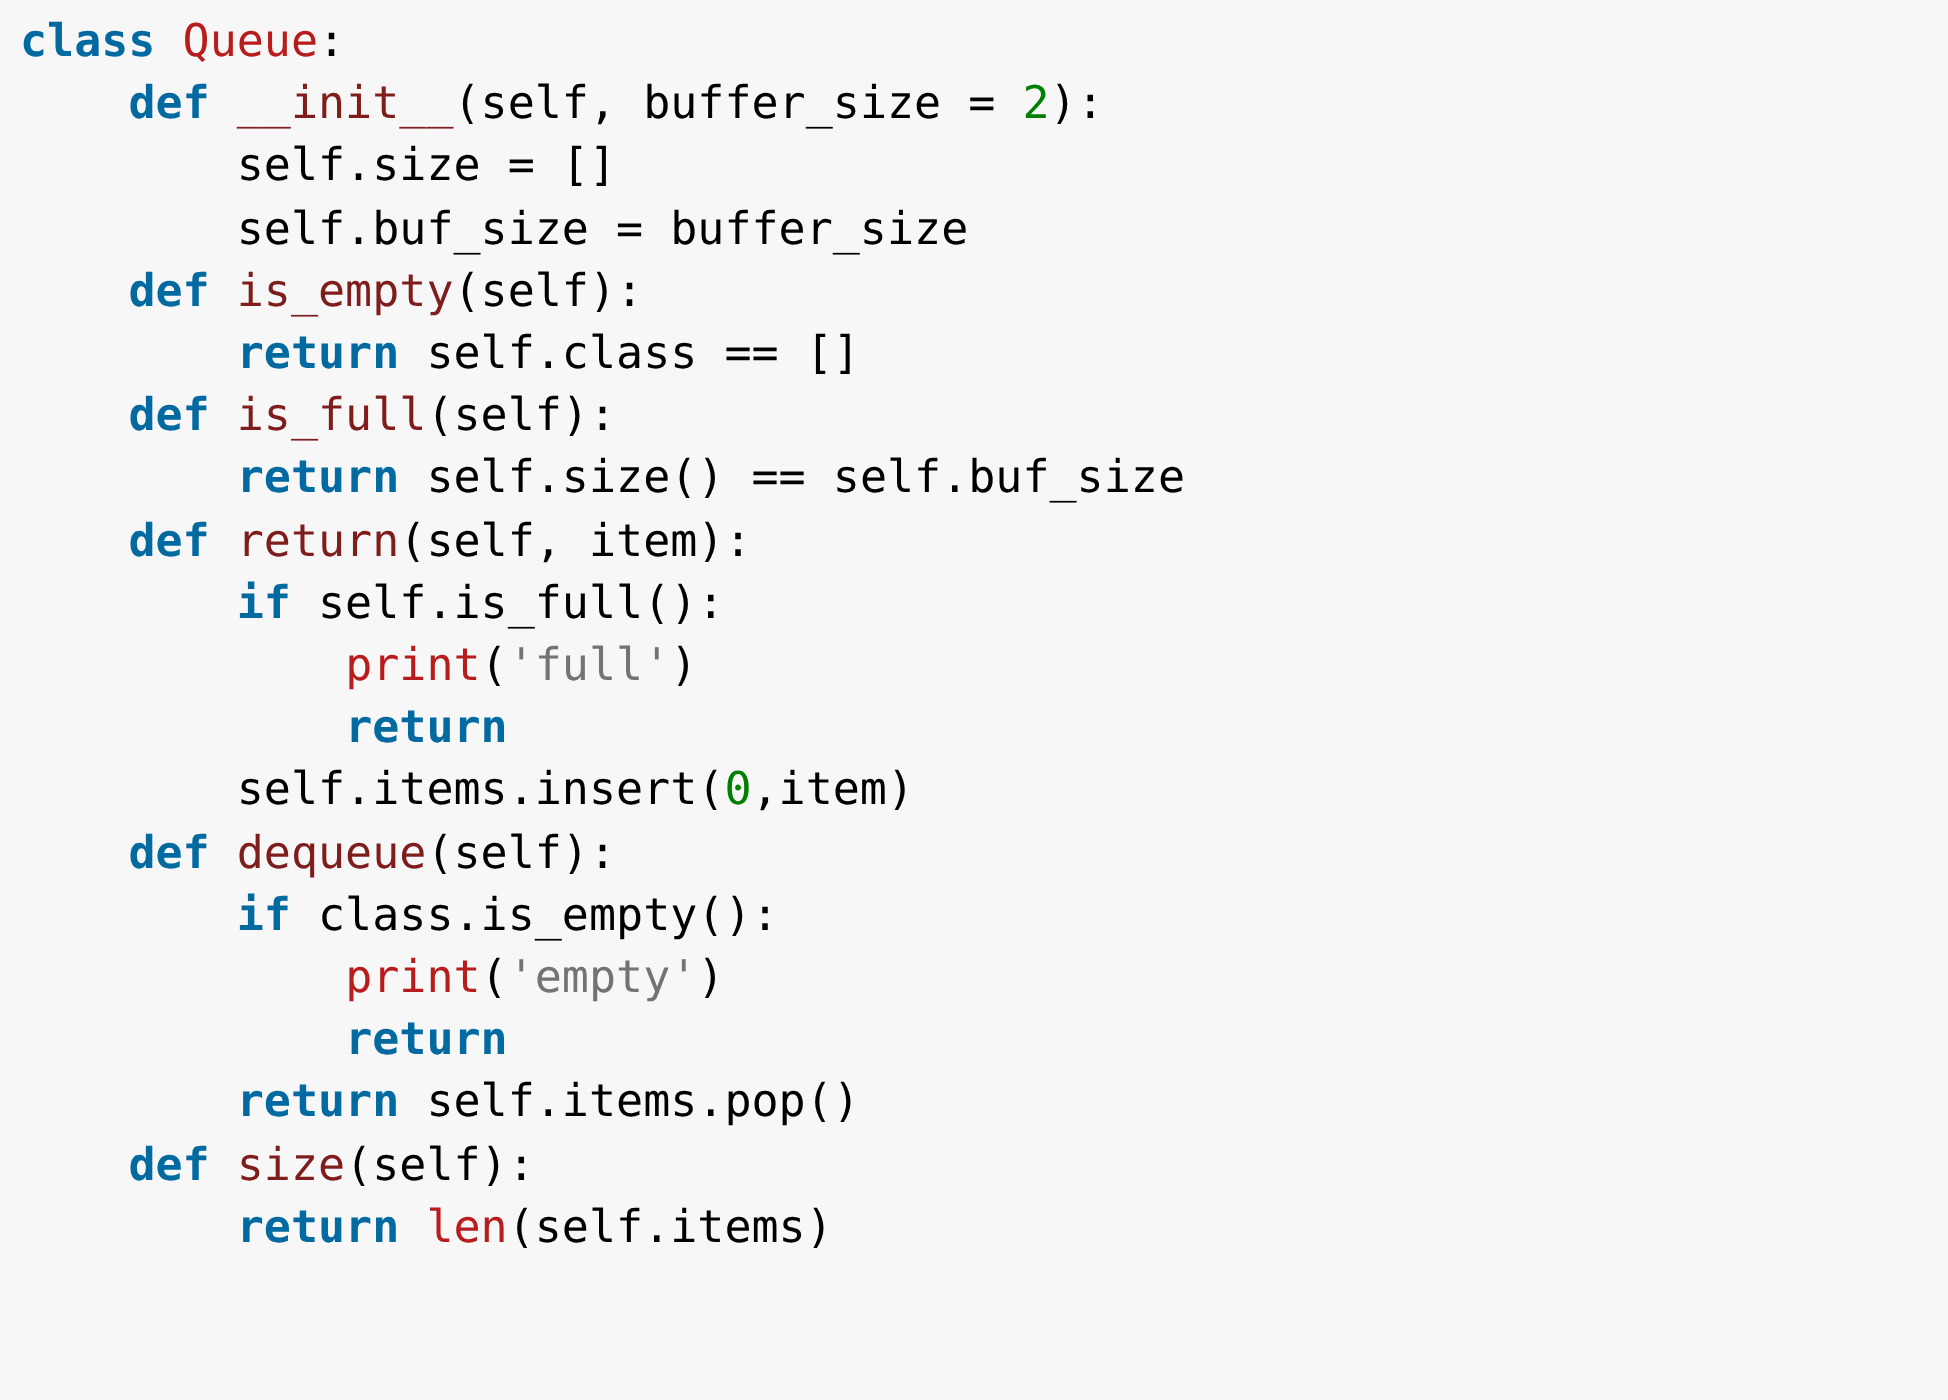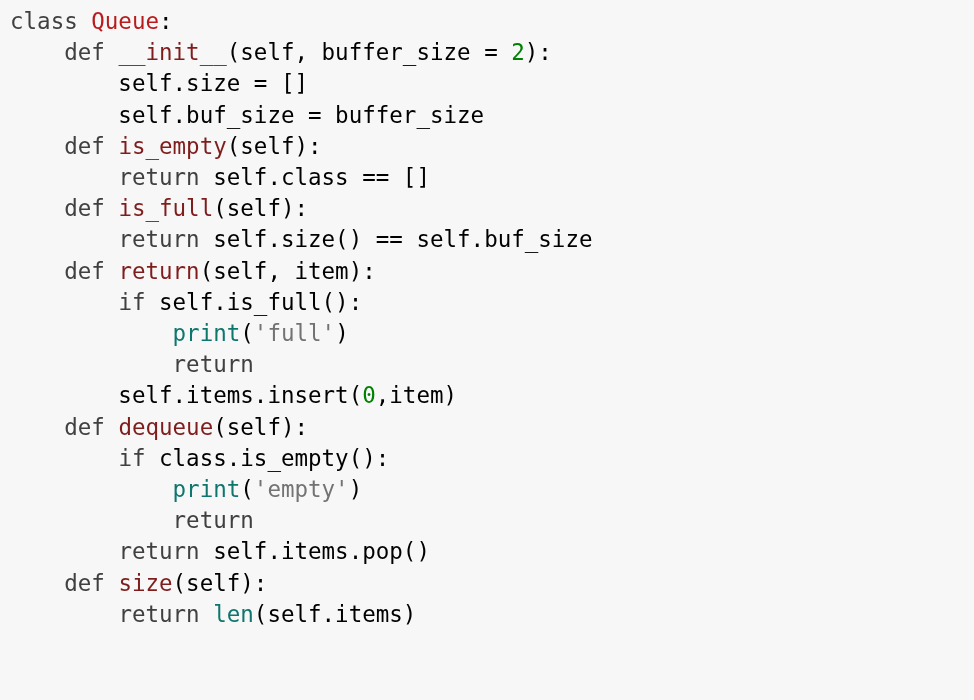--- a/index.html
+++ b/index.html
@@ -12,26 +12,26 @@
   }
   pre.code {
     margin: 0;
     padding: 6px 10px 0px 10px;
     font-family: "Menlo", "Consolas", "DejaVu Sans Mono", monospace;
     font-size: 22.5px;
     line-height: 31.2px;
     white-space: pre;
     color: #000;
   }
-  .kw  { color: #404040; font-weight: normal; }   
+  .kw  { color: #0369a1; font-weight: bold; }   
   .cls { color: #b91c1c; }                       
   .fn  { color: #7f1d1d; }                       
   .num { color: #008000; }                       
   .str { color: #737373; }                       
-  .call{ color: #0f766e; }                       
+  .call{ color: #b91c1c; }                       
 </style>
 </head>
 <body>
 
 <pre class="code"><span class="kw">class</span> <span class="cls">Queue</span>:
     <span class="kw">def</span> <span class="fn">__init__</span><span>(self, buffer_size = </span><span class="num">2</span><span>):</span>
 <span>        self.size = []</span>
 <span>        self.buf_size = buffer_size</span>
     <span class="kw">def</span> <span class="fn">is_empty</span><span>(self):</span>
         <span class="kw">return</span><span> self.class == []</span>

